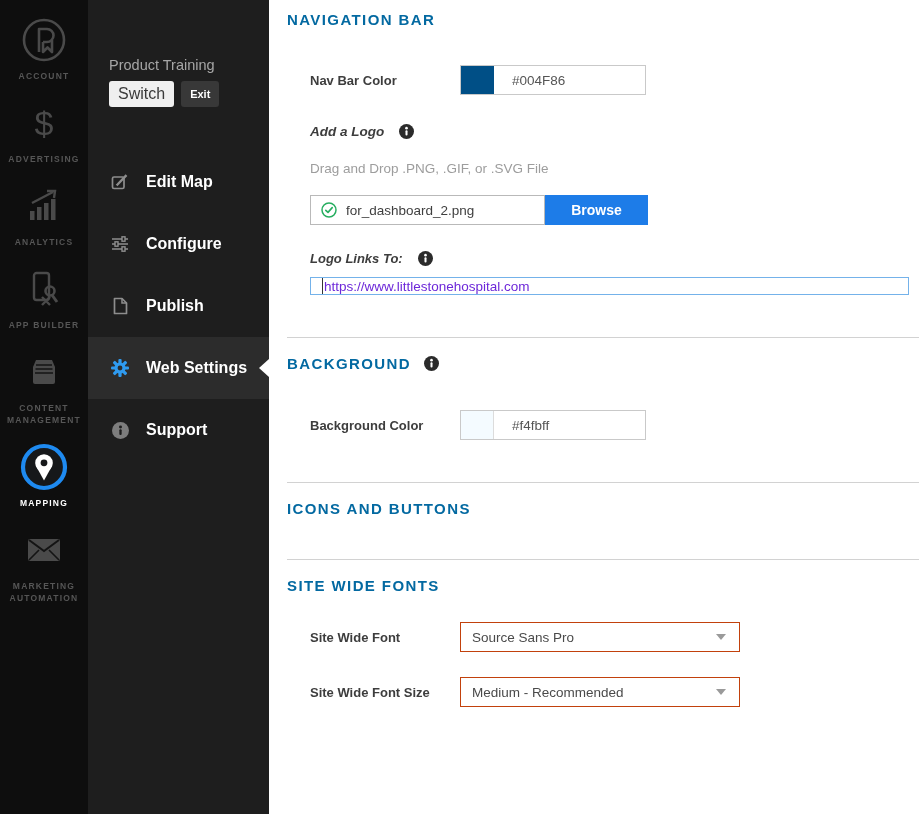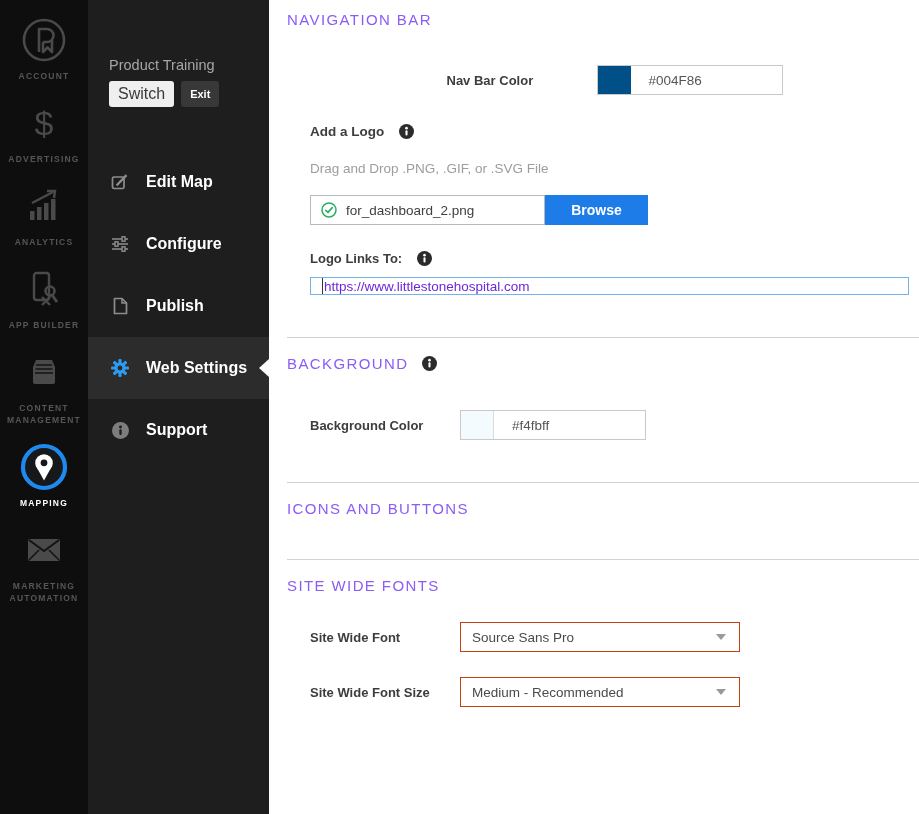--- a/index.html
+++ b/index.html
@@ -60,28 +60,28 @@
   .notch {
     position:absolute; right:0; top:50%; transform:translateY(-50%);
     width:0; height:0;
     border-top:9px solid transparent; border-bottom:9px solid transparent;
     border-right:10px solid #ffffff;
   }
 
   
   .content { flex:1; background:#ffffff; padding:11px 0 0 18px; }
   .section-title {
-    font-size:15px; font-weight:400; letter-spacing:1.4px; color:#8b5cf6;
+    font-size:15px; font-weight:700; letter-spacing:1.4px; color:#0369a1;
     display:flex; align-items:center; gap:13px;
   }
   .field-row { display:flex; align-items:center; margin-left:23px; }
   .field-label { width:150px; font-size:13px; font-weight:700; color:#3d3d3d; }
   .label-with-info {
     margin-left:23px; display:flex; align-items:center; gap:15px;
-    font-size:13.5px; font-weight:700; color:#3d3d3d;
+    font-size:13.5px; font-weight:700; color:#3d3d3d;font-style:italic;
   }
   .color-input {
     width:186px; height:30px; border:1px solid #c9c9c9; background:#fff;
     display:flex; align-items:stretch; cursor:text;
   }
   .swatch { width:33px; cursor:pointer; }
   .swatch.light { border-right:1px solid #dcdcdc; }
   .color-value { align-self:center; margin-left:18px; font-size:13.5px; color:#555; }
   .hint-text { margin-left:23px; font-size:13.5px; color:#9d9d9d; }
   .file-row { margin-left:23px; display:flex; }
@@ -273,21 +273,21 @@
 
   </div>
 </nav>
 
 <main class="content">
 
   <h2 class="section-title">
     <span>NAVIGATION BAR</span>
   </h2>
 
-  <div class="field-row" style="margin-top:37px;justify-content:center;">
+  <div class="field-row" style="margin-top:37px;">
     <span class="field-label">Nav Bar Color</span>
     <div class="color-input">
       <span class="swatch" style="background-color: rgb(0, 79, 134);"></span>
       <span class="color-value">#004F86</span>
     </div>
   </div>
 
   <div class="label-with-info" style="margin-top:29px;">
     <span>Add a Logo</span>
     <svg class="info-svg" width="15" height="15" viewBox="0 0 16 16">

